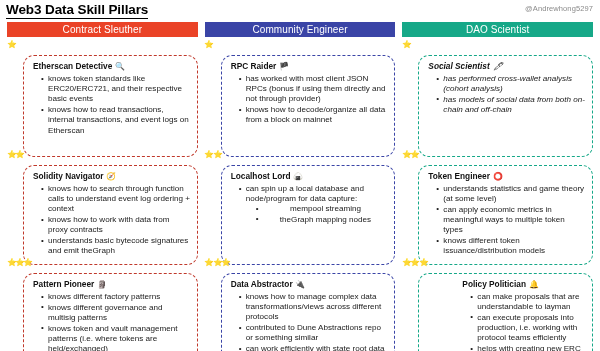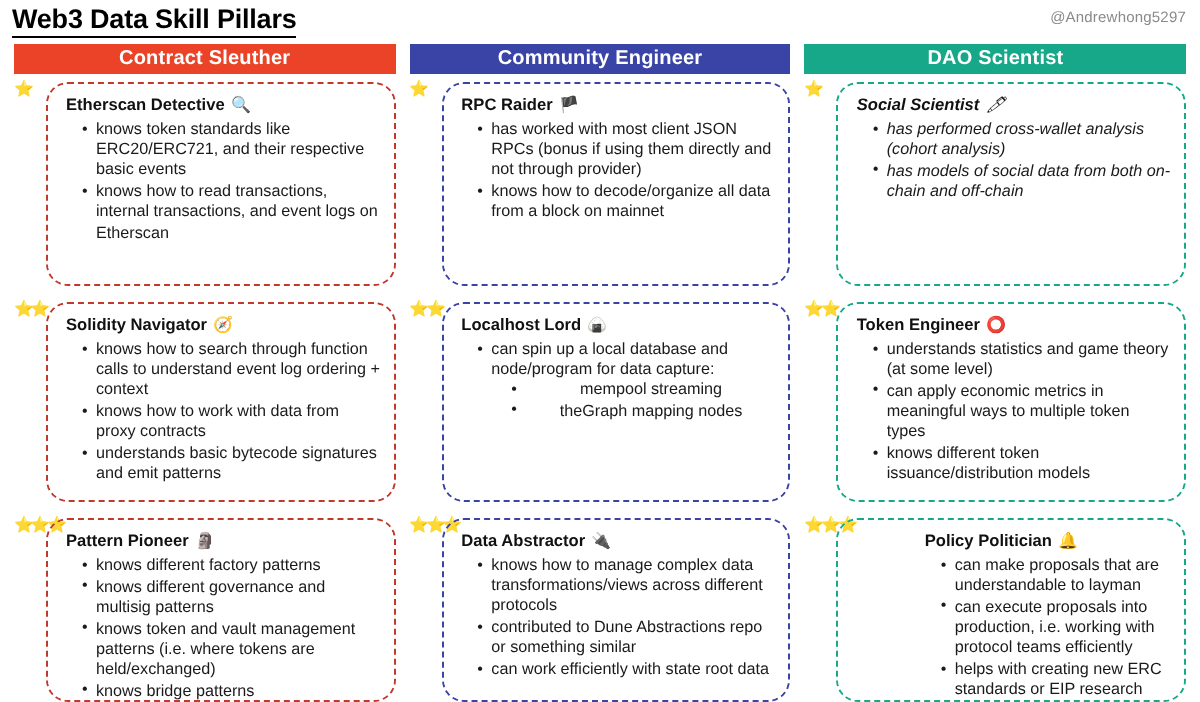--- a/index.html
+++ b/index.html
@@ -63,21 +63,21 @@
     flex-direction: column;
     min-width: 0;
   }
 
   .col-header {
     height: 15px;
     line-height: 15px;
     text-align: center;
     color: #ffffff;
     font-size: 10px;
-    font-weight: bold;
+    font-weight: normal;
     letter-spacing: 0.1px;
     flex: 0 0 auto;
   }
 
   .col-body {
     flex: 1 1 auto;
     display: flex;
     flex-direction: column;
     padding-top: 2px;
   }
@@ -104,21 +104,21 @@
     user-select: none;
   }
 
   .card {
     flex: 1 1 auto;
     min-width: 0;
     border: 1.2px dashed #c0392b;
     border-radius: 11px;
     padding: 5px 6px 5px 6px;
     margin-left: -4px;
-    margin-top: 2px;
+    margin-top: 16px;
     height: calc(100% - 8px);
     overflow: hidden;
     background: transparent;
   }
 
   .card-title {
     font-size: 8.3px;
     font-weight: bold;
     color: #111111;
     line-height: 10px;
@@ -197,21 +197,21 @@
               </ul>
             </div>
           </div>
           <div class="tier-row t2">
             <div class="tier-badge">⭐⭐</div>
             <div class="card" style="border-color: rgb(192, 57, 43);">
               <div class="card-title"><span>Solidity Navigator</span><span class="t-icon"> 🧭</span></div>
               <ul class="bullets">
                 <li><span>knows how to search through function calls to understand event log ordering + context</span></li>
                 <li><span>knows how to work with data from proxy contracts</span></li>
-                <li><span>understands basic bytecode signatures and emit patterns</span></li>
+                <li><span>understands basic bytecode signatures and emit theGraph</span></li>
               </ul>
             </div>
           </div>
           <div class="tier-row t3">
             <div class="tier-badge">⭐⭐⭐</div>
             <div class="card" style="border-color: rgb(192, 57, 43);">
               <div class="card-title"><span>Pattern Pioneer</span><span class="t-icon"> 🗿</span></div>
               <ul class="bullets">
                 <li><span>knows different factory patterns</span></li>
                 <li><span>knows different governance and multisig patterns</span></li>

